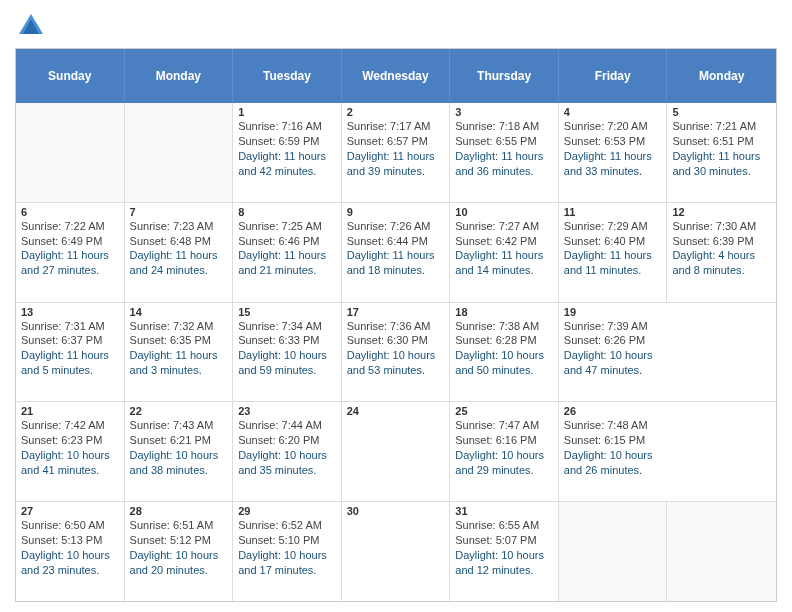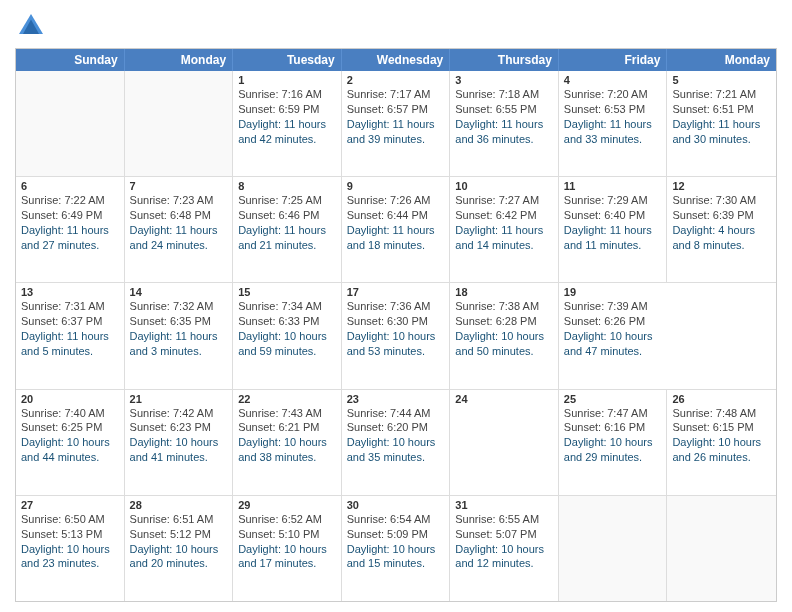--- a/index.html
+++ b/index.html
@@ -62,22 +62,22 @@
     }
     .cal-header {
       display: grid;
       grid-template-columns: repeat(7, 1fr);
       background: #4a7fc1;
     }
     .cal-header-cell {
       color: #fff;
       font-size: 12px;
       font-weight: bold;
-      padding: 4px 6px;
-      text-align: right;
+      padding: 20px 6px;
+      text-align: center;
       border-right: 1px solid #5a8fd1;
     }
     .cal-header-cell:last-child { border-right: none; }
     .cal-body {
       flex: 1;
       display: flex;
       flex-direction: column;
     }
     .cal-row {
       display: grid;
@@ -219,24 +219,20 @@
             <div class="day-num">18</div>
             <div class="cell-info">Sunrise: 7:38 AM<br>Sunset: 6:28 PM<br><span class="daylight">Daylight: 10 hours and 50 minutes.</span></div>
           </div>
           <div class="cal-cell">
             <div class="day-num">19</div>
             <div class="cell-info">Sunrise: 7:39 AM<br>Sunset: 6:26 PM<br><span class="daylight">Daylight: 10 hours and 47 minutes.</span></div>
           </div>
         </div>
         <div class="cal-row">
           <div class="cal-cell">
-            <div class="day-num">20</div>
-            <div class="cell-info">Sunrise: 7:40 AM<br>Sunset: 6:25 PM<br><span class="daylight">Daylight: 10 hours and 44 minutes.</span></div>
-          </div>
-          <div class="cal-cell">
             <div class="day-num">21</div>
             <div class="cell-info">Sunrise: 7:42 AM<br>Sunset: 6:23 PM<br><span class="daylight">Daylight: 10 hours and 41 minutes.</span></div>
           </div>
           <div class="cal-cell">
             <div class="day-num">22</div>
             <div class="cell-info">Sunrise: 7:43 AM<br>Sunset: 6:21 PM<br><span class="daylight">Daylight: 10 hours and 38 minutes.</span></div>
           </div>
           <div class="cal-cell">
             <div class="day-num">23</div>
             <div class="cell-info">Sunrise: 7:44 AM<br>Sunset: 6:20 PM<br><span class="daylight">Daylight: 10 hours and 35 minutes.</span></div>
@@ -261,21 +257,20 @@
           <div class="cal-cell">
             <div class="day-num">28</div>
             <div class="cell-info">Sunrise: 6:51 AM<br>Sunset: 5:12 PM<br><span class="daylight">Daylight: 10 hours and 20 minutes.</span></div>
           </div>
           <div class="cal-cell">
             <div class="day-num">29</div>
             <div class="cell-info">Sunrise: 6:52 AM<br>Sunset: 5:10 PM<br><span class="daylight">Daylight: 10 hours and 17 minutes.</span></div>
           </div>
           <div class="cal-cell">
             <div class="day-num">30</div>
-            <div class="cell-info">Sunrise: 6:54 AM<br>Sunset: 5:09 PM<br><span class="daylight">Daylight: 10 hours and 15 minutes.</span></div>
           </div>
           <div class="cal-cell">
             <div class="day-num">31</div>
             <div class="cell-info">Sunrise: 6:55 AM<br>Sunset: 5:07 PM<br><span class="daylight">Daylight: 10 hours and 12 minutes.</span></div>
           </div>
           <div class="cal-cell empty"></div>
           <div class="cal-cell empty"></div>
         </div>
       </div>
   </div>

